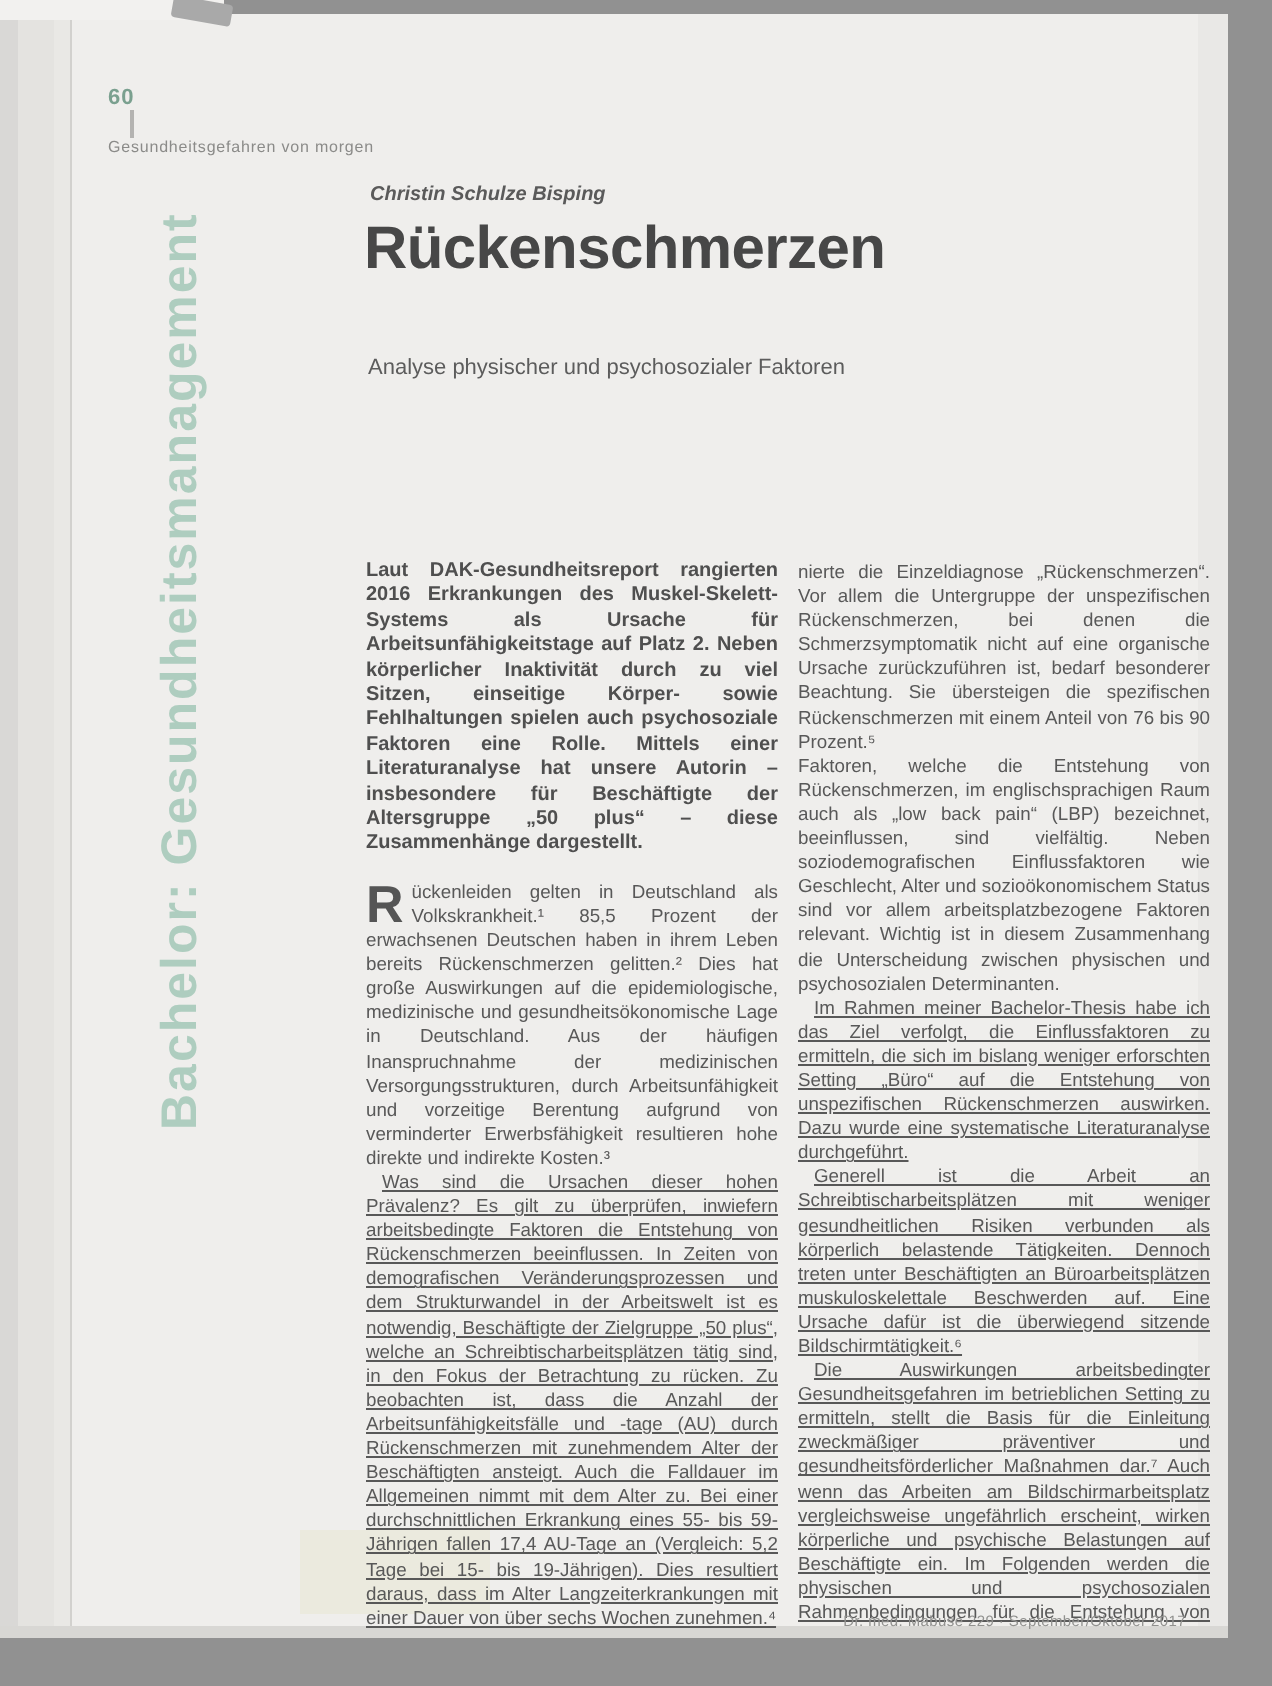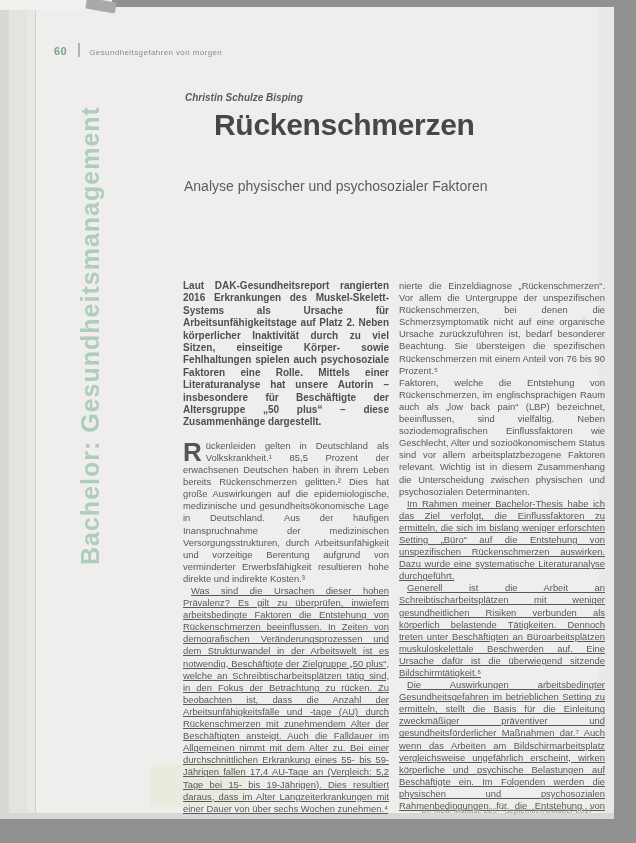--- a/index.html
+++ b/index.html
@@ -21,35 +21,35 @@
     position:absolute;left:86px;top:0;width:30px;height:11px;
     background:#a9a9a9;transform:rotate(10deg);border-radius:2px;
   }
   .edge-l1{position:absolute;left:0;top:0;width:9px;height:100%;background:#d9d8d6;}
   .edge-l2{position:absolute;left:9px;top:0;width:18px;height:100%;background:#e4e3e0;}
   .edge-l3{position:absolute;left:27px;top:0;width:8px;height:100%;background:#e9e8e5;border-right:1px solid #d2d1ce;}
   .edge-r{position:absolute;right:0;top:0;width:15px;height:100%;background:#e9e8e6;}
   .edge-b{position:absolute;left:0;bottom:0;width:100%;height:6px;background:#d8d7d4;}
   .stain{position:absolute;left:150px;top:758px;width:95px;height:42px;background:rgba(228,226,198,.35);}
   
-  .header{position:absolute;left:54px;top:36px;display:flex;align-items:flex-end;}
+  .header{position:absolute;left:54px;top:36px;display:flex;align-items:flex-start;flex-direction:column;}
   .page-number{font-size:11px;font-weight:bold;color:#7aa08f;letter-spacing:.5px;}
   .header-divider{width:2px;height:14px;background:#b4b3b1;margin:0 9px 0 11px;}
   .section-title{font-size:8px;color:#8b8b89;letter-spacing:.4px;}
   
   .sidebar-label{
     position:absolute;left:76px;top:88px;height:470px;width:34px;
     writing-mode:vertical-rl;transform:rotate(180deg);
     font-size:25px;font-weight:bold;color:#aecdbf;letter-spacing:1px;
     white-space:nowrap;
   }
   
   .author{position:absolute;left:185px;top:85px;font-size:10px;font-style:italic;font-weight:bold;color:#5a5a5a;}
-  .title{position:absolute;left:182px;top:101px;font-size:30px;line-height:34px;font-weight:bold;color:#474747;letter-spacing:-.3px;margin-left:32px;}
-  .subtitle{position:absolute;left:184px;top:171px;font-size:14px;color:#5c5c5c;}
+  .title{position:absolute;left:182px;top:101px;font-size:30px;line-height:34px;font-weight:bold;color:#474747;letter-spacing:-.3px;}
+  .subtitle{position:absolute;left:184px;top:171px;font-size:11px;color:#5c5c5c;}
   
   .columns{position:absolute;left:183px;top:273px;width:422px;height:534px;display:flex;gap:10px;overflow:hidden;}
   .col{width:207px;overflow:hidden;}
   .lead{font-size:10px;line-height:12.4px;font-weight:bold;color:#4f4f4f;text-align:justify;margin:0 0 11px 0;}
   .body-p{font-size:9.4px;line-height:12.1px;color:#585858;text-align:justify;margin:0;}
   .body-p.indent{text-indent:8px;text-decoration:underline;}
   .drop-cap{float:left;font-size:26px;line-height:21px;font-weight:bold;color:#555;padding:2px 4px 0 0;}
   .section-heading{font-size:9.6px;font-weight:bold;color:#5e8e7c;margin:9px 0 3px 0;}
   
   .footer-text{position:absolute;left:395px;top:799px;width:198px;text-align:right;font-size:7.5px;color:#91918f;letter-spacing:.2px;}

